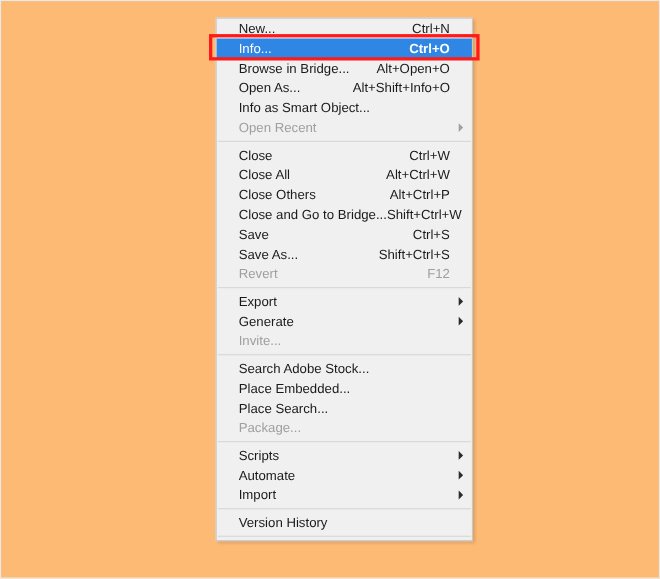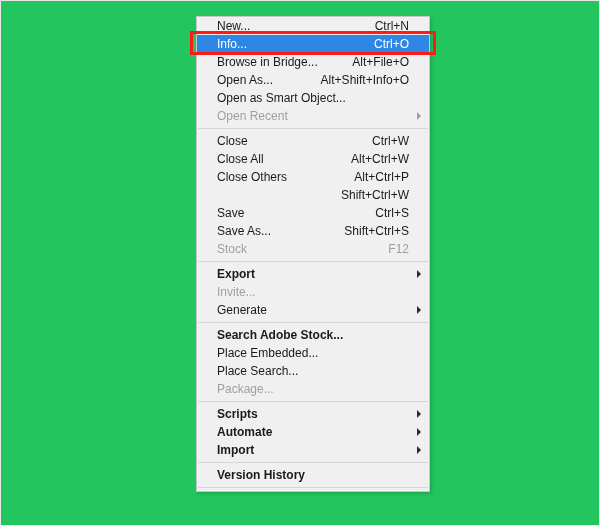--- a/index.html
+++ b/index.html
@@ -1,31 +1,31 @@
 <!DOCTYPE html>
 <html><head>
 <meta charset="utf-8">
 <style>
   html,body{margin:0;padding:0;width:600px;height:526px;background:#fff;
     font-family:"Segoe UI",Tahoma,Arial,sans-serif;font-size:12px;color:#1a1a1a;
     -webkit-font-smoothing:antialiased;}
   .outer{width:600px;height:526px;border:1px solid #e9e9e9;box-sizing:border-box;
-    position:relative;background:#22c55e;}
+    position:relative;background:#fdba74;}
   .menu{position:absolute;top:15px;left:195px;width:232px;background:#f0f0f0;
     border:1px solid #c7c7c7;box-shadow:2px 2px 3px rgba(0,0,0,.15);}
   .item{display:flex;align-items:center;height:18px;line-height:18px;
     padding:0 20px 0 20px;cursor:default;position:relative;}
   .item .lbl{flex:0 0 auto;}
   .item .spacer{flex:1 1 auto;}
   .item .sc{flex:0 0 auto;color:#1a1a1a;}
   .item.sel{background:#2f86e5;color:#fff;}
-  .item.sel .sc{color:#fff;}
+  .item.sel .sc{color:#fff;font-weight:bold;}
   .item.dis .lbl,.item.dis .sc{color:#9f9f9f;}
   .sep{height:1px;background:#d6d6d6;margin:3px 1px;}
-  .bold .lbl{font-weight:700;}
+  .bold .lbl{font-weight:400;}
   .sub::after{content:"";position:absolute;right:8px;top:50%;transform:translateY(-50%);
     width:0;height:0;border-top:4px solid transparent;border-bottom:4px solid transparent;
     border-left:4px solid #2b2b2b;}
   .item.dis.sub::after{border-left-color:#9f9f9f;}
   .hl{position:absolute;top:30px;left:189px;width:246px;height:24px;
     border:3px solid #ff1a1a;box-sizing:border-box;pointer-events:none;z-index:5;}
 </style>
 </head>
 <body>
 
@@ -37,29 +37,29 @@
         <span class="sc">Ctrl+N</span>
       </div>
       <div class="item sel">
         <span class="lbl">Info...</span>
         <span class="spacer"></span>
         <span class="sc">Ctrl+O</span>
       </div>
       <div class="item">
         <span class="lbl">Browse in Bridge...</span>
         <span class="spacer"></span>
-        <span class="sc">Alt+File+O</span>
+        <span class="sc">Alt+Open+O</span>
       </div>
       <div class="item">
         <span class="lbl">Open As...</span>
         <span class="spacer"></span>
         <span class="sc">Alt+Shift+Info+O</span>
       </div>
       <div class="item">
-        <span class="lbl">Open as Smart Object...</span>
+        <span class="lbl">Info as Smart Object...</span>
         <span class="spacer"></span>
       </div>
       <div class="item dis sub">
         <span class="lbl">Open Recent</span>
         <span class="spacer"></span>
       </div>
       <div class="sep"></div>
       <div class="item">
         <span class="lbl">Close</span>
         <span class="spacer"></span>
@@ -69,49 +69,50 @@
         <span class="lbl">Close All</span>
         <span class="spacer"></span>
         <span class="sc">Alt+Ctrl+W</span>
       </div>
       <div class="item">
         <span class="lbl">Close Others</span>
         <span class="spacer"></span>
         <span class="sc">Alt+Ctrl+P</span>
       </div>
       <div class="item">
+        <span class="lbl">Close and Go to Bridge...</span>
         <span class="spacer"></span>
         <span class="sc">Shift+Ctrl+W</span>
       </div>
       <div class="item">
         <span class="lbl">Save</span>
         <span class="spacer"></span>
         <span class="sc">Ctrl+S</span>
       </div>
       <div class="item">
         <span class="lbl">Save As...</span>
         <span class="spacer"></span>
         <span class="sc">Shift+Ctrl+S</span>
       </div>
       <div class="item dis">
-        <span class="lbl">Stock</span>
+        <span class="lbl">Revert</span>
         <span class="spacer"></span>
         <span class="sc">F12</span>
       </div>
       <div class="sep"></div>
       <div class="item sub bold">
         <span class="lbl">Export</span>
         <span class="spacer"></span>
       </div>
+      <div class="item sub">
+        <span class="lbl">Generate</span>
+        <span class="spacer"></span>
+      </div>
       <div class="item dis">
         <span class="lbl">Invite...</span>
-        <span class="spacer"></span>
-      </div>
-      <div class="item sub">
-        <span class="lbl">Generate</span>
         <span class="spacer"></span>
       </div>
       <div class="sep"></div>
       <div class="item bold">
         <span class="lbl">Search Adobe Stock...</span>
         <span class="spacer"></span>
       </div>
       <div class="item">
         <span class="lbl">Place Embedded...</span>
         <span class="spacer"></span>

